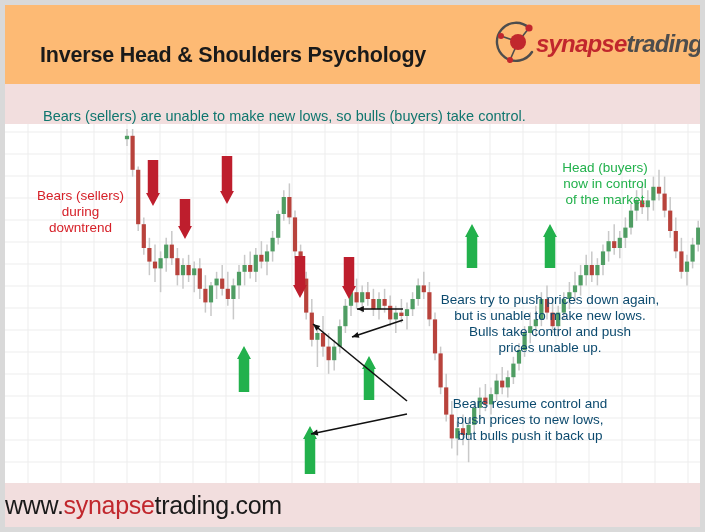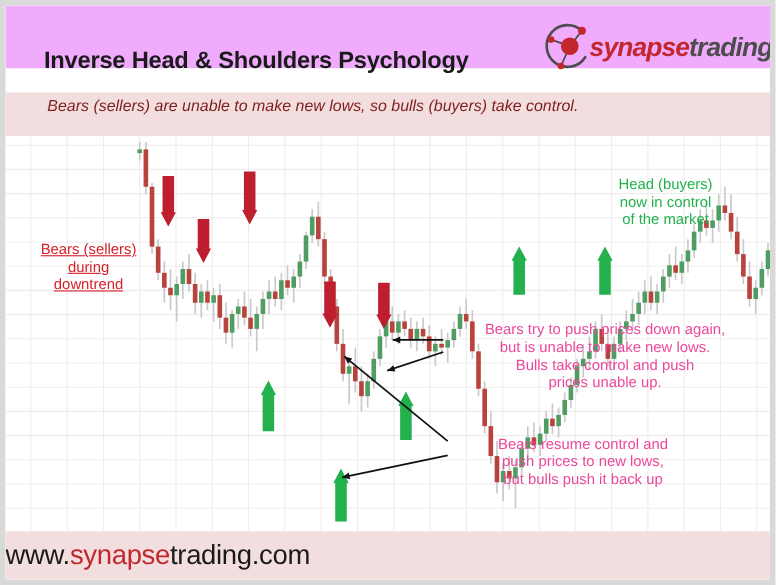--- a/index.html
+++ b/index.html
@@ -12,22 +12,22 @@
   #slide{
     position:absolute;
     left:5px;top:5px;
     width:695px;height:522px;
     background:#ffffff;
     overflow:hidden;
   }
 
   
   #header{
-    position:absolute;left:0;top:0;width:695px;height:57px;
-    background:#f0abfc;
+    position:absolute;left:0;top:0;width:695px;height:79px;
+    background:#fdba74;
   }
   #title{
     position:absolute;left:35px;top:38px;
     font-size:21.5px;font-weight:bold;color:#1a1a1a;
     letter-spacing:-0.2px;white-space:nowrap;
   }
   #logo{
     position:absolute;left:484px;top:12px;width:185px;height:52px;
   }
   #logo-mark{position:absolute;left:0;top:2px;width:52px;height:48px;}
@@ -38,37 +38,37 @@
   }
   #logo-text .syn{color:#c1272d;}
   #logo-text .trd{color:#4d4d4d;font-weight:bold;text-align:center;}
 
   
   #subtitle-band{
     position:absolute;left:0;top:79px;width:695px;height:40px;
     background:#f2dede;
   }
   #subtitle{
-    position:absolute;left:38px;top:5px;
-    font-size:14.5px;color:#7f1d1d;white-space:nowrap;font-style:italic;
+    position:absolute;left:38px;top:24px;
+    font-size:14.5px;color:#0f766e;white-space:nowrap;
   }
 
   
   #chart-area{
     position:absolute;left:0;top:119px;width:695px;height:359px;
     background:#ffffff;overflow:hidden;
   }
   #grid{position:absolute;left:0;top:0;width:695px;height:359px;}
   #candles{position:absolute;left:0;top:0;width:695px;height:359px;}
   #annotations{position:absolute;left:0;top:0;width:695px;height:359px;}
 
   .anno{position:absolute;text-align:center;line-height:1.18;}
   .anno-red{color:#d62028;font-size:13.5px;}
   .anno-green{color:#22b14c;font-size:13.5px;}
-  .anno-black{color:#ec4899;font-size:13.5px;}
+  .anno-black{color:#0c4a6e;font-size:13.5px;}
 
   
   #footer-band{
     position:absolute;left:0;top:478px;width:695px;height:44px;
     background:#f2dede;
   }
   #footer-text{
     position:absolute;left:0;top:8px;width:695px;
     font-size:25px;color:#1a1a1a;letter-spacing:-0.3px;
   }
@@ -396,21 +396,21 @@
         <path d="M539.75,144 L550.25,144 L550.25,113 L551.95,113 L545,100 L538.05,113 L539.75,113 Z" fill="#22b14c"></path>
         <line x1="398" y1="185" x2="352" y2="185" stroke="#111" stroke-width="1.6"></line>
         <path d="M352,185 L358.8481670523423,181.94179660205322 L358.8481670523423,188.05820339794678 Z" fill="#111"></path>
         <line x1="398" y1="196" x2="347" y2="213" stroke="#111" stroke-width="1.6"></line>
         <path d="M347,213 L352.52965287625915,207.93315294605424 L354.4638305333748,213.7356859174011 Z" fill="#111"></path>
         <line x1="402" y1="277" x2="308" y2="200" stroke="#111" stroke-width="1.6"></line>
         <path d="M308,200 L315.23561715077346,201.97378936247839 L311.3597368011199,206.70538355556195 Z" fill="#111"></path>
         <line x1="402" y1="290" x2="306" y2="310" stroke="#111" stroke-width="1.6"></line>
         <path d="M306,310 L312.0804878623843,305.6093659506402 L313.32795504828636,311.59720844297004 Z" fill="#111"></path>
       </svg>
-  <div class="anno anno-red" style="left: 18px; top: 95px; width: 115px; text-decoration: underline;">
+  <div class="anno anno-red" style="left: 18px; top: 64px; width: 115px;">
         <div>Bears (sellers)</div>
         <div>during</div>
         <div>downtrend</div>
       </div>
       <div class="anno anno-green" style="left: 525px; top: 36px; width: 150px;">
         <div>Head (buyers)</div>
         <div>now in control</div>
         <div>of the market</div>
       </div>
       <div class="anno anno-black" style="left: 400px; top: 168px; width: 290px;">

